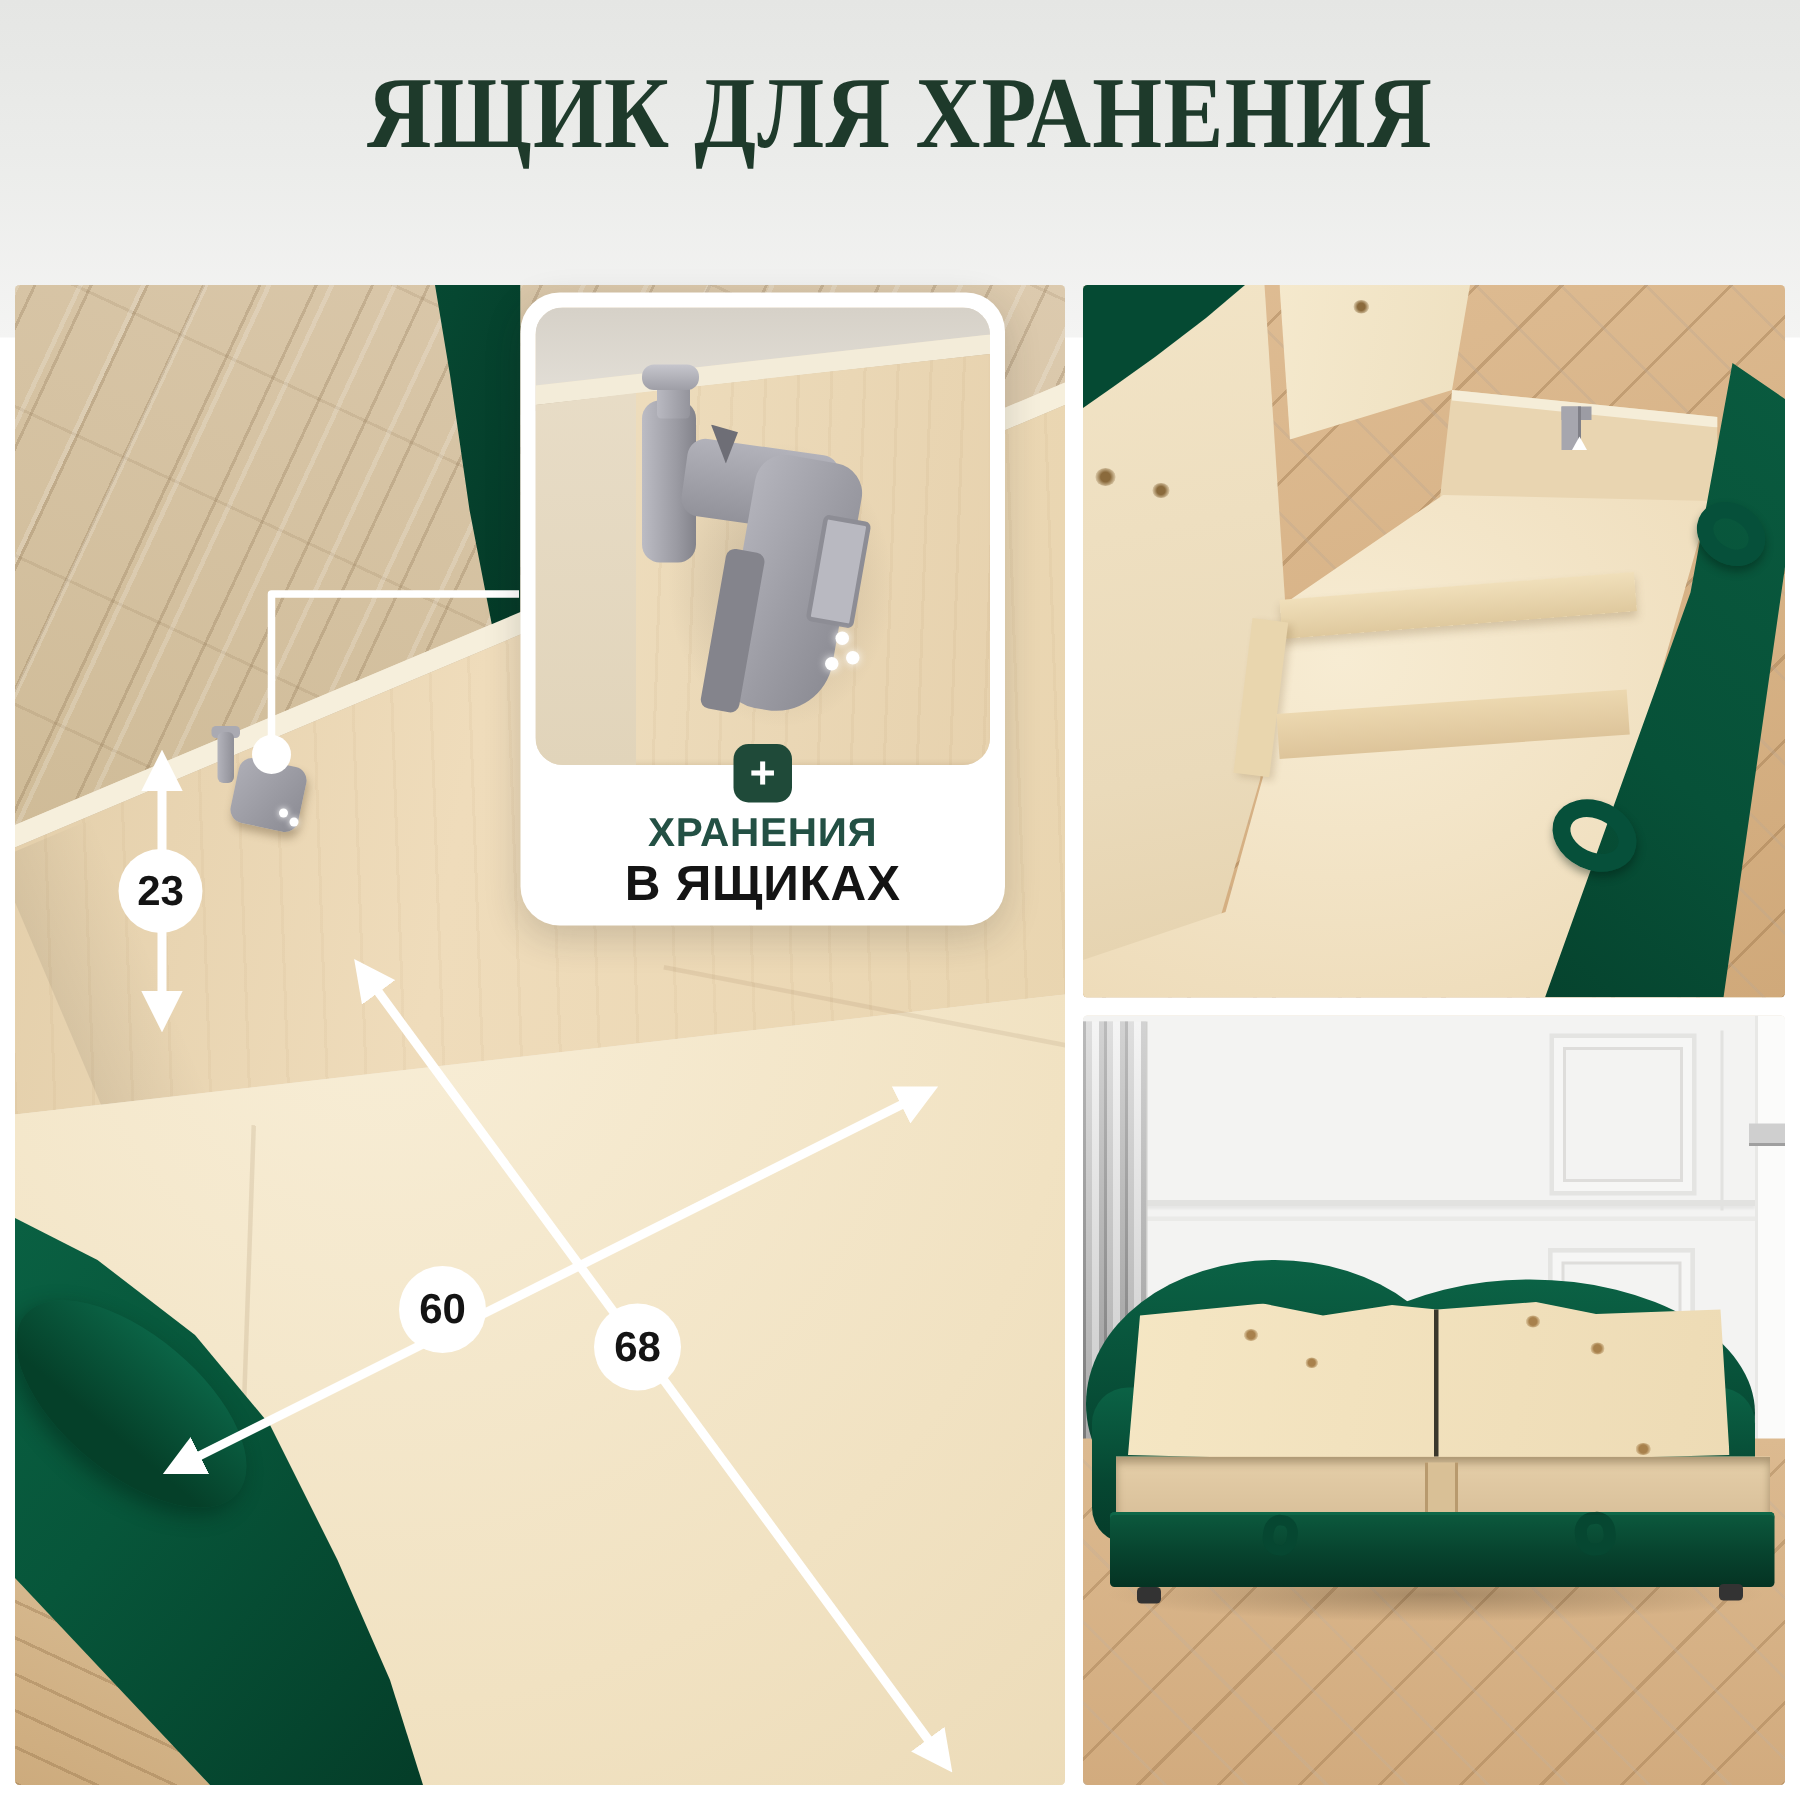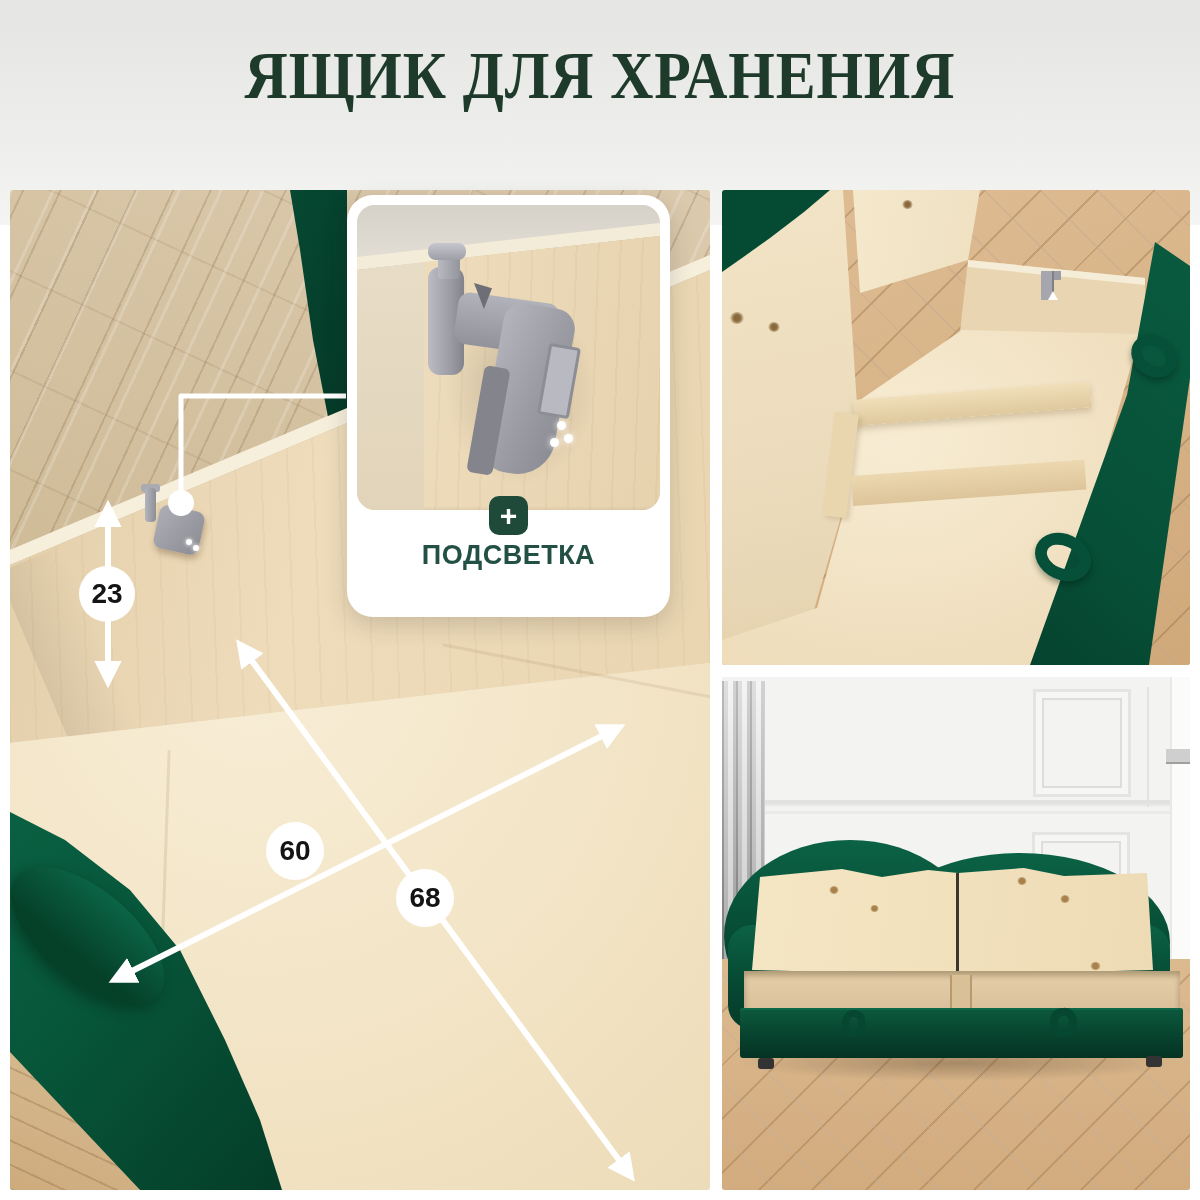--- a/index.html
+++ b/index.html
@@ -63,21 +63,21 @@
     background:linear-gradient(90deg,#b4b4bc,#8f8f97);}
   .pm-hinge-body{left:146px;top:318px;width:46px;height:44px;border-radius:9px;transform:rotate(12deg);
     background:linear-gradient(120deg,#aeaeb6,#8b8b93);box-shadow:2px 4px 6px rgba(90,70,40,.35);}
   .pm-hinge-dot{width:6px;height:6px;border-radius:50%;background:#ffffff;box-shadow:0 0 4px #fff;}
   .annot{left:0;top:0;}
 
   
   .badge{border-radius:50%;background:#ffffff;display:flex;align-items:center;justify-content:center;
          font-weight:700;font-size:28px;color:#141414;}
   .badge-23{left:69px;top:376px;width:56px;height:56px;}
-  .badge-60{left:256px;top:632px;width:58px;height:58px;}
+  .badge-60{left:256px;top:654px;width:58px;height:58px;}
   .badge-85{left:386px;top:679px;width:58px;height:58px;}
 
   
   .tr-floorbg{left:0;top:0;width:468px;height:475px;
     background:
       repeating-linear-gradient(45deg,rgba(255,255,255,.15) 0 2px,transparent 2px 40px),
       repeating-linear-gradient(-45deg,rgba(130,92,50,.28) 0 2px,transparent 2px 40px),
       repeating-linear-gradient(45deg,rgba(130,92,50,.20) 0 2px,transparent 2px 40px),
       linear-gradient(160deg,#dfbd94,#d0a97a);}
   .tr-panel-big{left:0;top:0;width:140px;height:460px;
@@ -319,16 +319,17 @@
       <div class="abs h-body"></div>
       <div class="abs h-side"></div>
       <div class="abs h-window"></div>
       <div class="abs h-dot" style="left:200px;top:216px;"></div>
       <div class="abs h-dot" style="left:207px;top:229px;"></div>
       <div class="abs h-dot" style="left:193px;top:233px;"></div>
       <div class="abs h-pin"></div>
       <div class="abs h-pin-cap"></div>
     </div>
     <div class="abs plus-badge">+</div>
-    <div class="abs card-line1">ПОДСВЕТКА</div>
+    <div class="abs card-line1">ХРАНЕНИЯ</div>
+    <div class="abs card-line2">В ЯЩИКАХ</div>
   </div>
 
 </div>
 
 </body></html>

